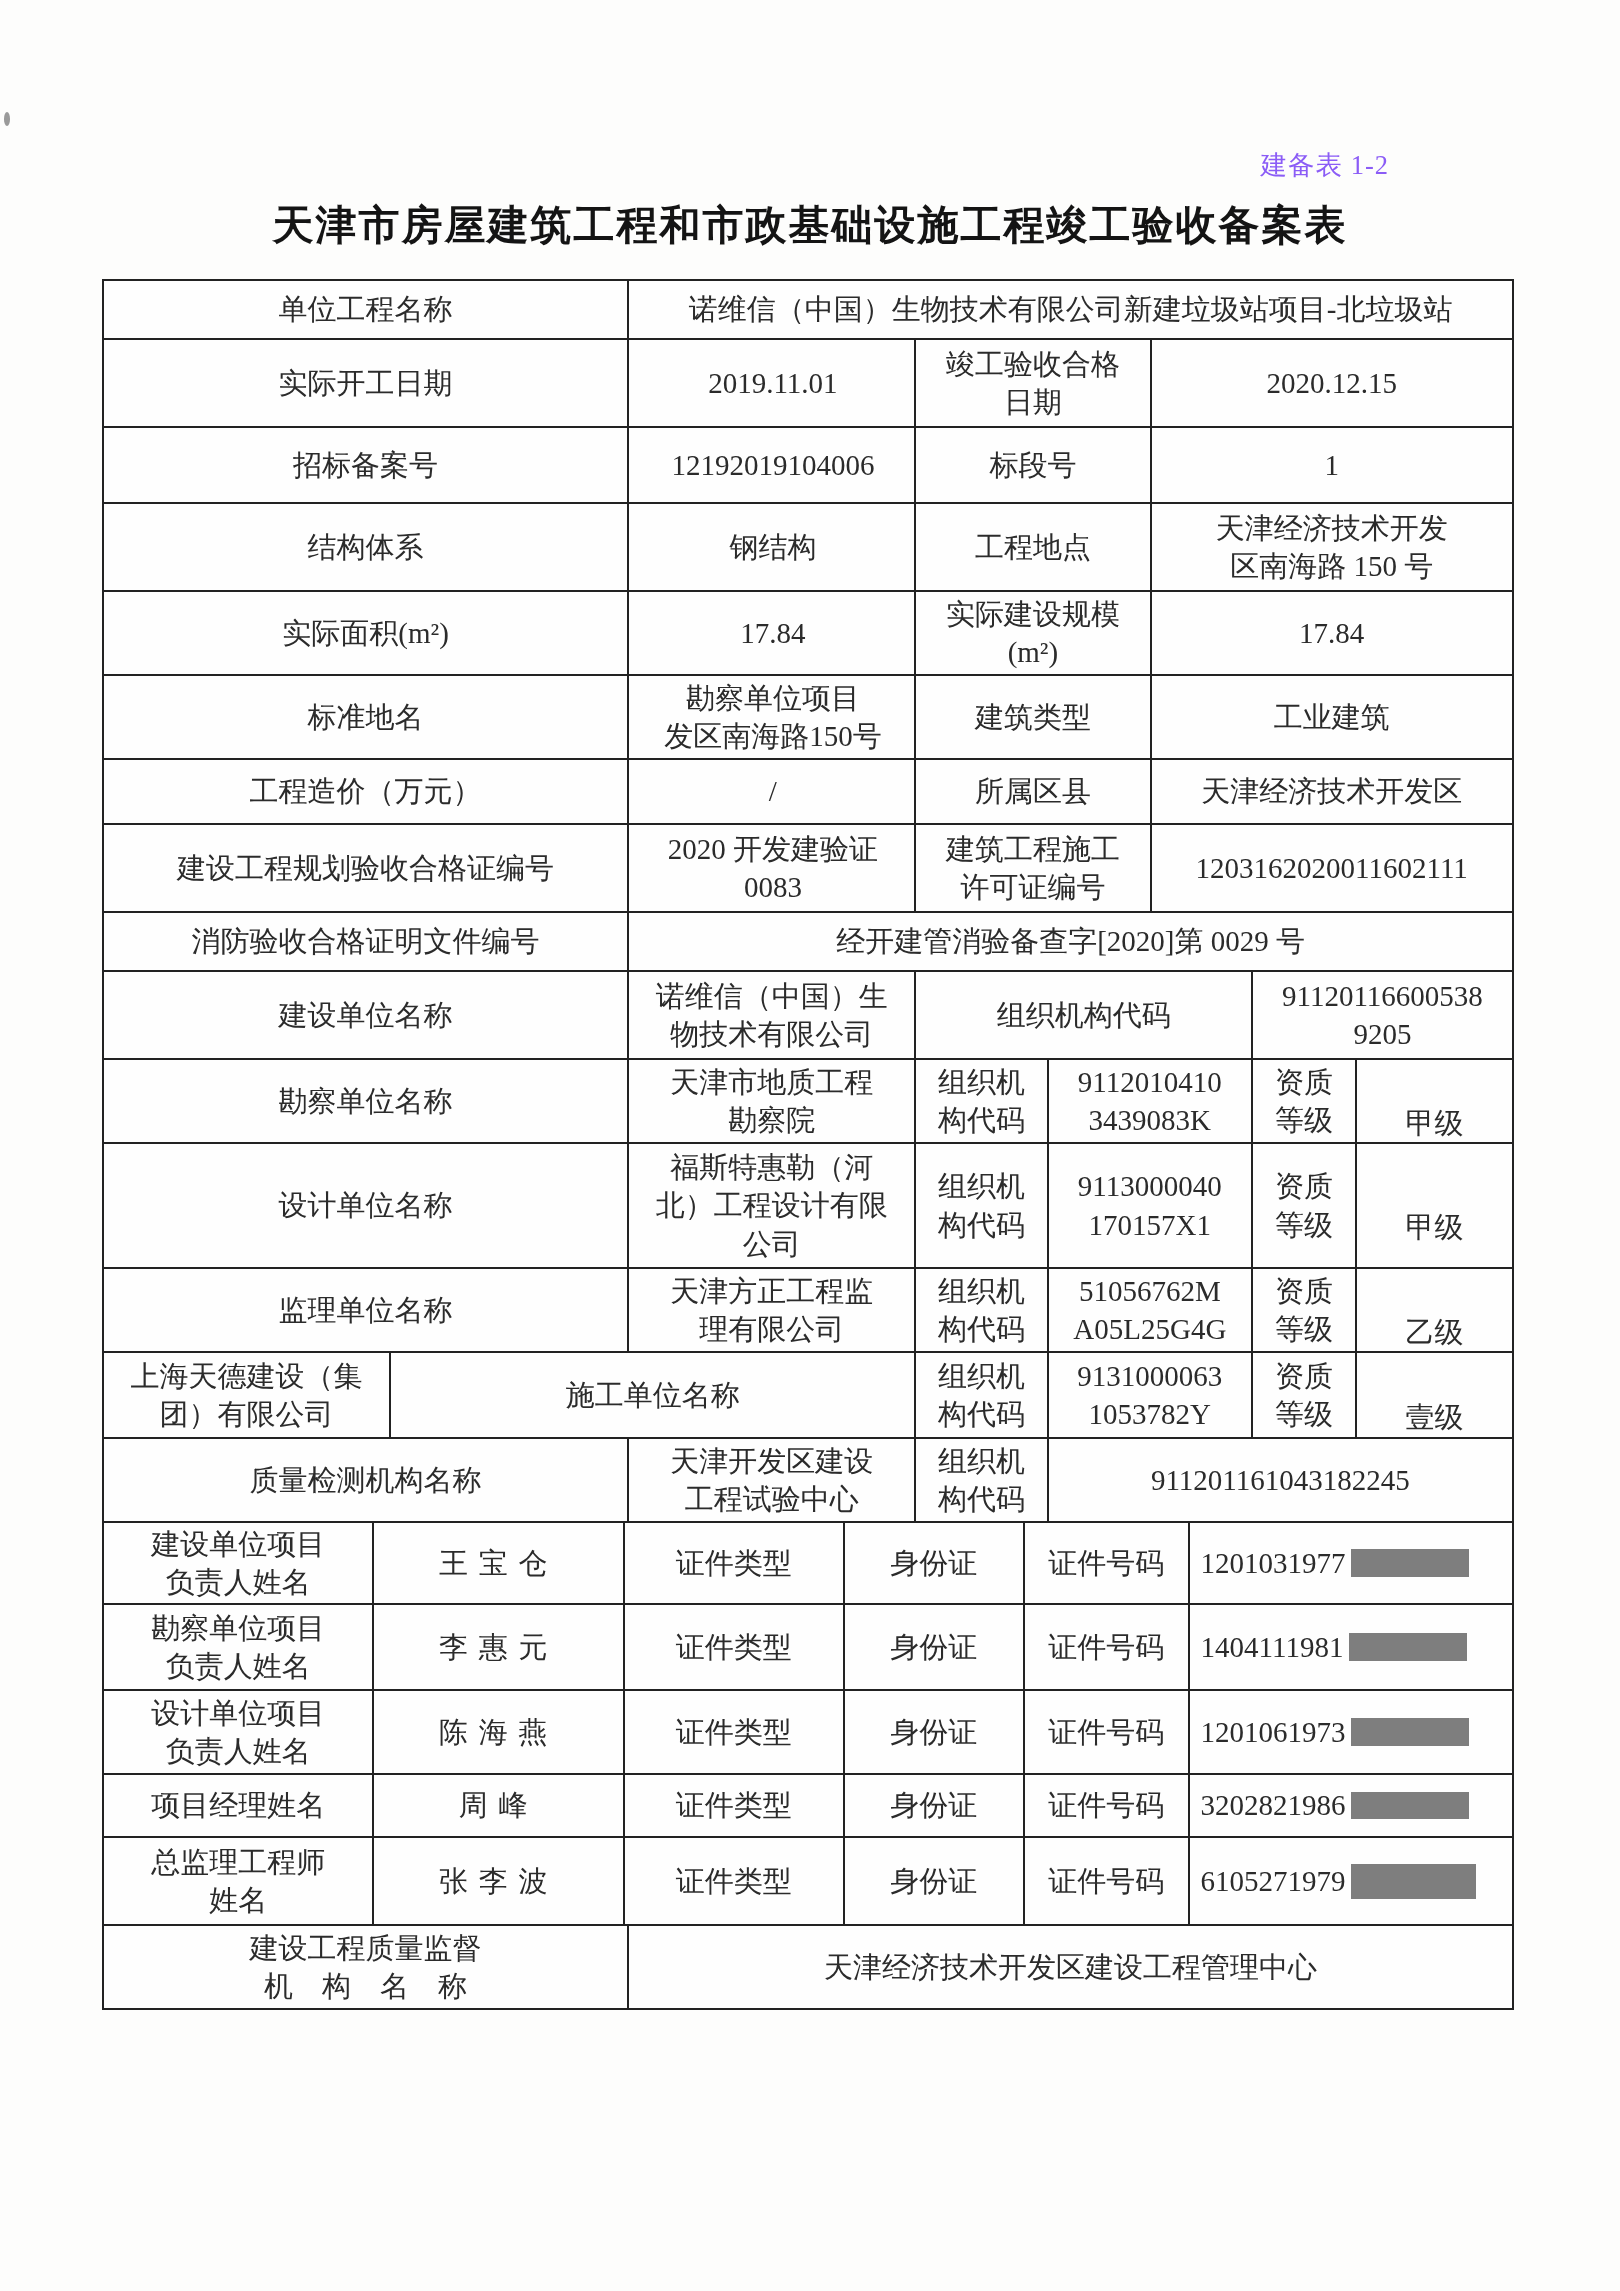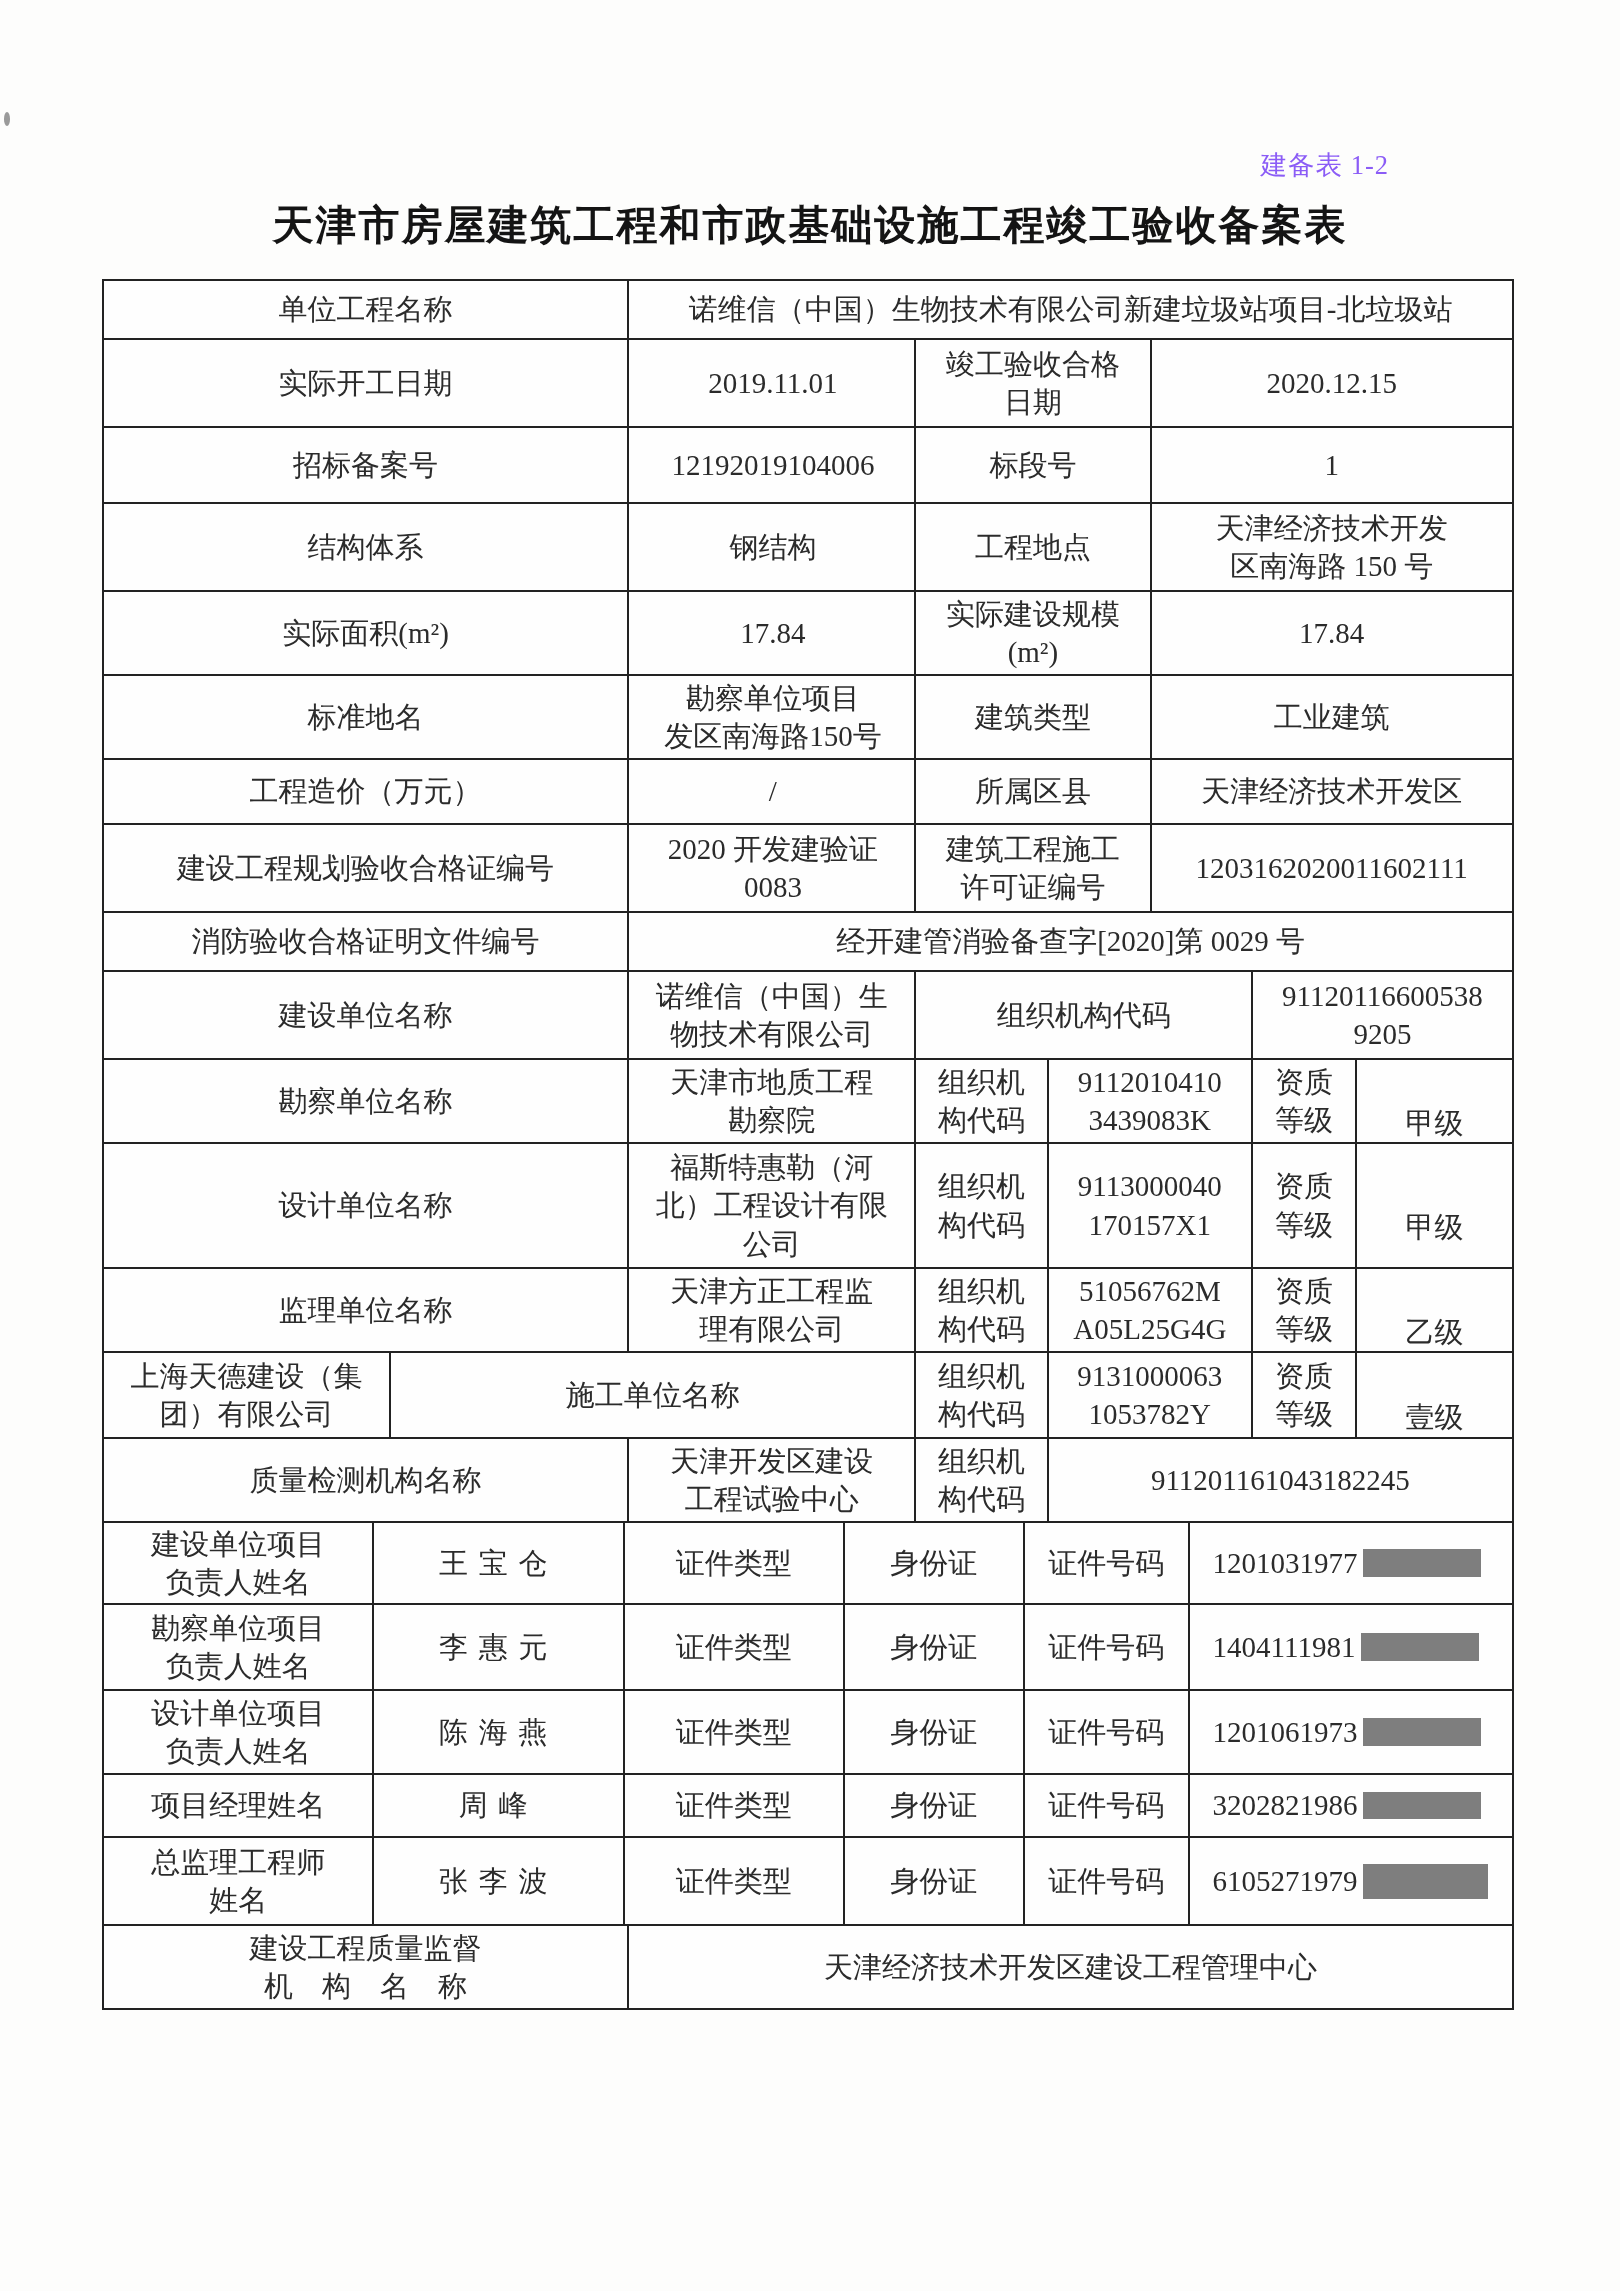--- a/index.html
+++ b/index.html
@@ -47,21 +47,21 @@
   }
   .td:last-child{border-right:none;border-radius:23px;}
   .ct{white-space:pre-line;}
   
   .a1{flex:0 0 37.3%;} .a2{flex:0 0 20.4%;padding-left:12px;} .a3{flex:0 0 16.7%;} .a4{flex:0 0 25.6%;}
   .av{flex:0 0 62.7%;}
   .b2{flex:0 0 20.4%;} .b3{flex:0 0 9.4%;} .b4{flex:0 0 14.5%;} .b5{flex:0 0 7.4%;} .b6{flex:0 0 11%;margin-top:44px;}
   .bm{flex:0 0 23.9%;text-align:right;} .bl{flex:0 0 18.4%;} .bw{flex:0 0 32.9%;}
   .c1{flex:0 0 19.2%;} .c2{flex:0 0 17.8%;} .c3{flex:0 0 15.6%;} .c4{flex:0 0 12.8%;} .c5{flex:0 0 11.7%;} .c6{flex:0 0 22.9%;}
   .sp{letter-spacing:10.8px;}
-  .idn{justify-content:flex-start;padding-left:23px;text-align:left;}
+  .idn{justify-content:flex-start;padding-left:11px;text-align:left;}
   .redact{
     display:inline-block;flex:0 0 auto;
     width:118px;height:27.4px;margin-left:5.9px;
     background:var(--redact);
   }
   .redact.big{width:125px;height:35px;}
 </style>
 </head>
 <body>
 

